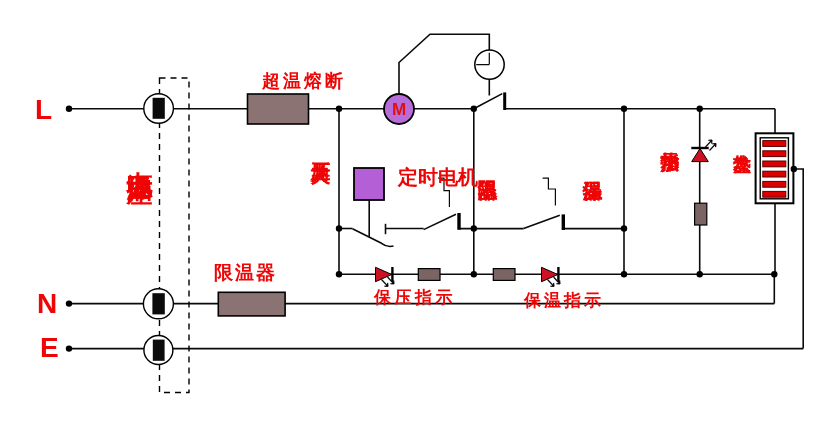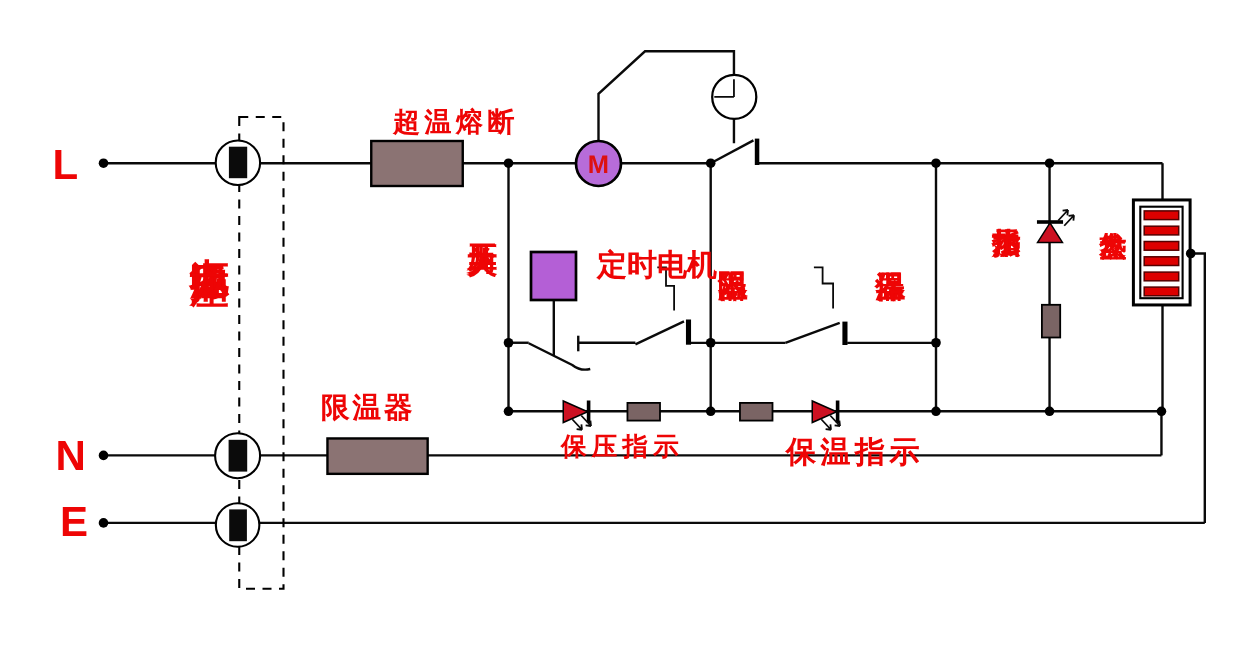--- a/index.html
+++ b/index.html
@@ -133,15 +133,15 @@
   <div class="lbl" style="left:391px; top:100.5px; width:16px; text-align:center; font-size:17px; color:#dd1111;">M</div>
 
   <div class="lbl v" style="left:311px; top:147px; font-size:20px;">压力开关</div>
   <div class="lbl v" style="left:478px; top:165px; font-size:20px;">限温器</div>
   <div class="lbl v" style="left:583px; top:165px; font-size:20px;">保温器</div>
   <div class="lbl v" style="left:661px; top:137px; font-size:19px;">加热指示</div>
   <div class="lbl v" style="left:733px; top:141px; font-size:18px;">发热盘</div>
 
   <div class="lbl" style="left:214px; top:263px; font-size:19px; letter-spacing:2px;text-align:right;">限温器</div>
   <div class="lbl" style="left:354px; top:289px; font-size:17px; letter-spacing:3.5px;margin-left:20px;">保压指示</div>
-  <div class="lbl" style="left:524px; top:292px; font-size:20px; letter-spacing:3px;">保温指示</div>
+  <div class="lbl" style="left:524px; top:292px; font-size:17px; letter-spacing:3px;">保温指示</div>
 
 </div>
 
 </body></html>

